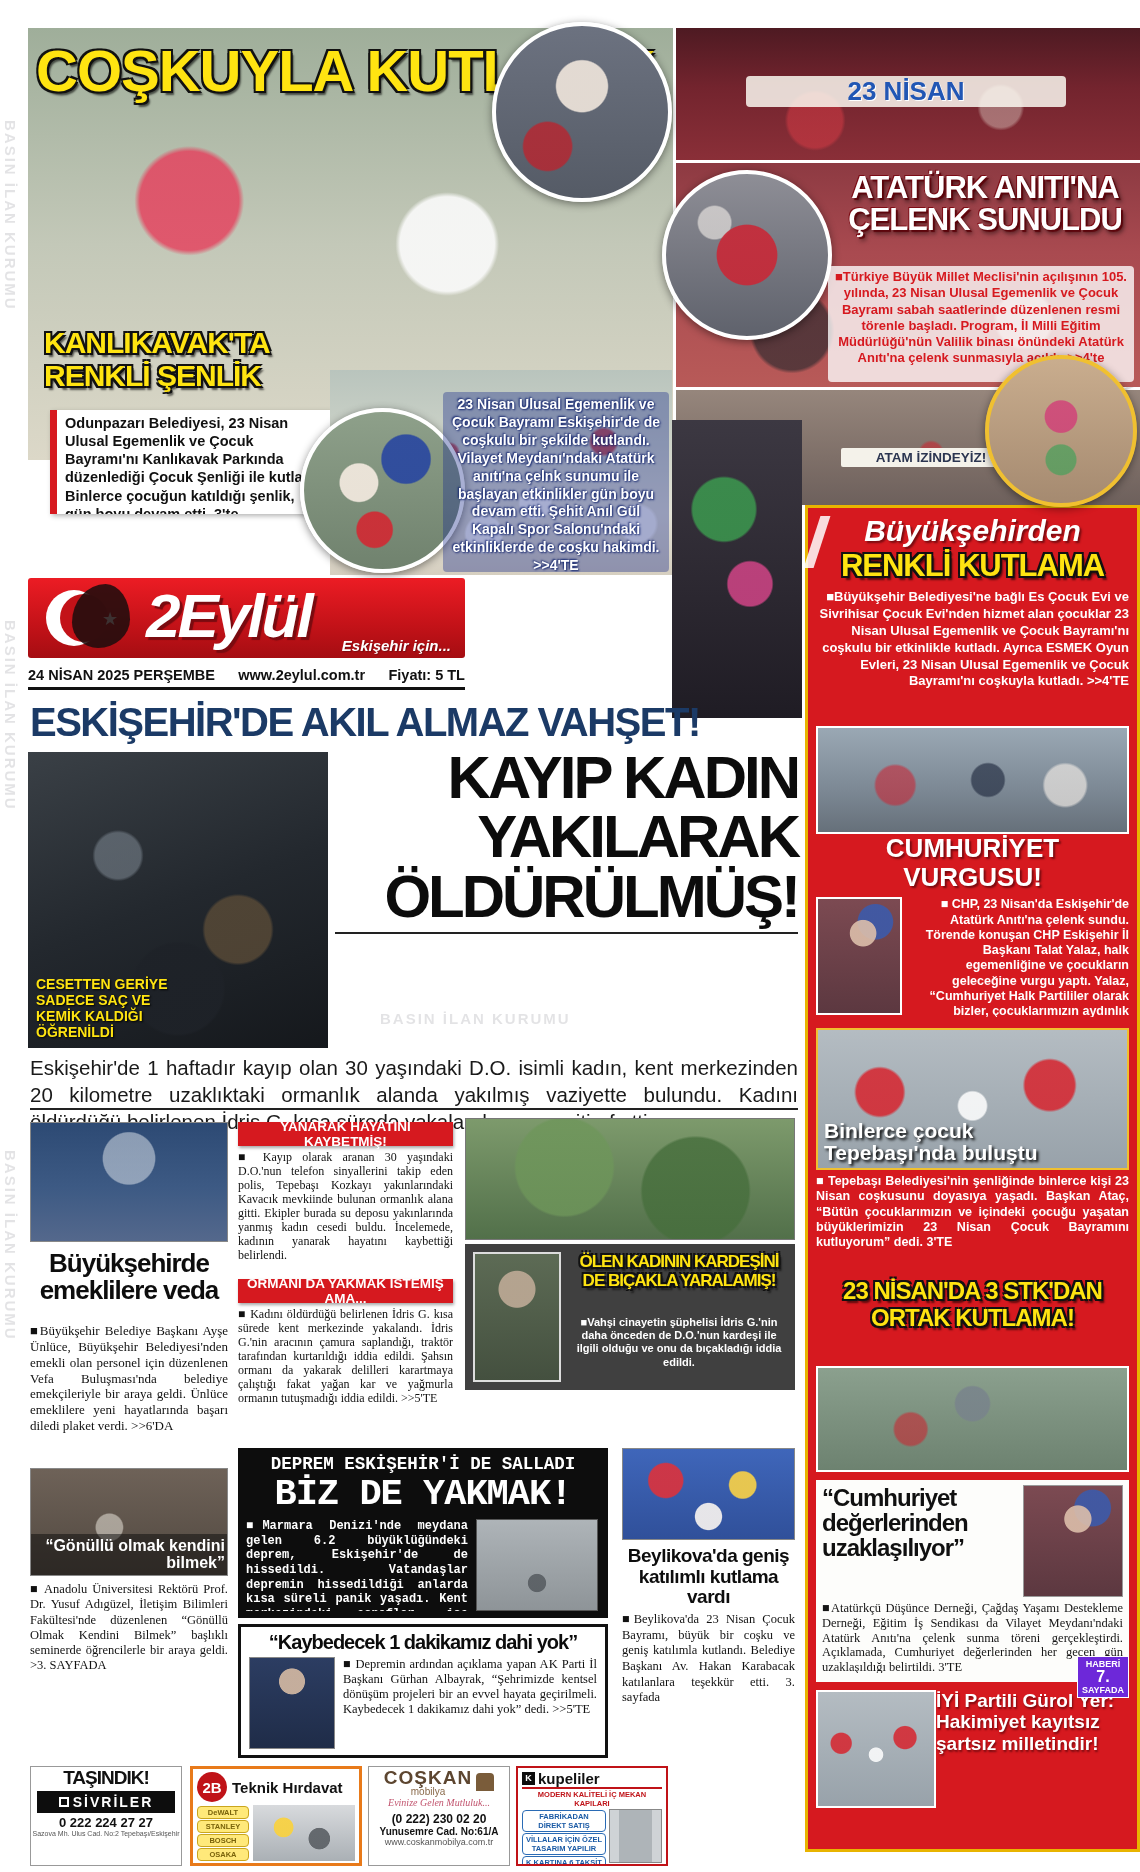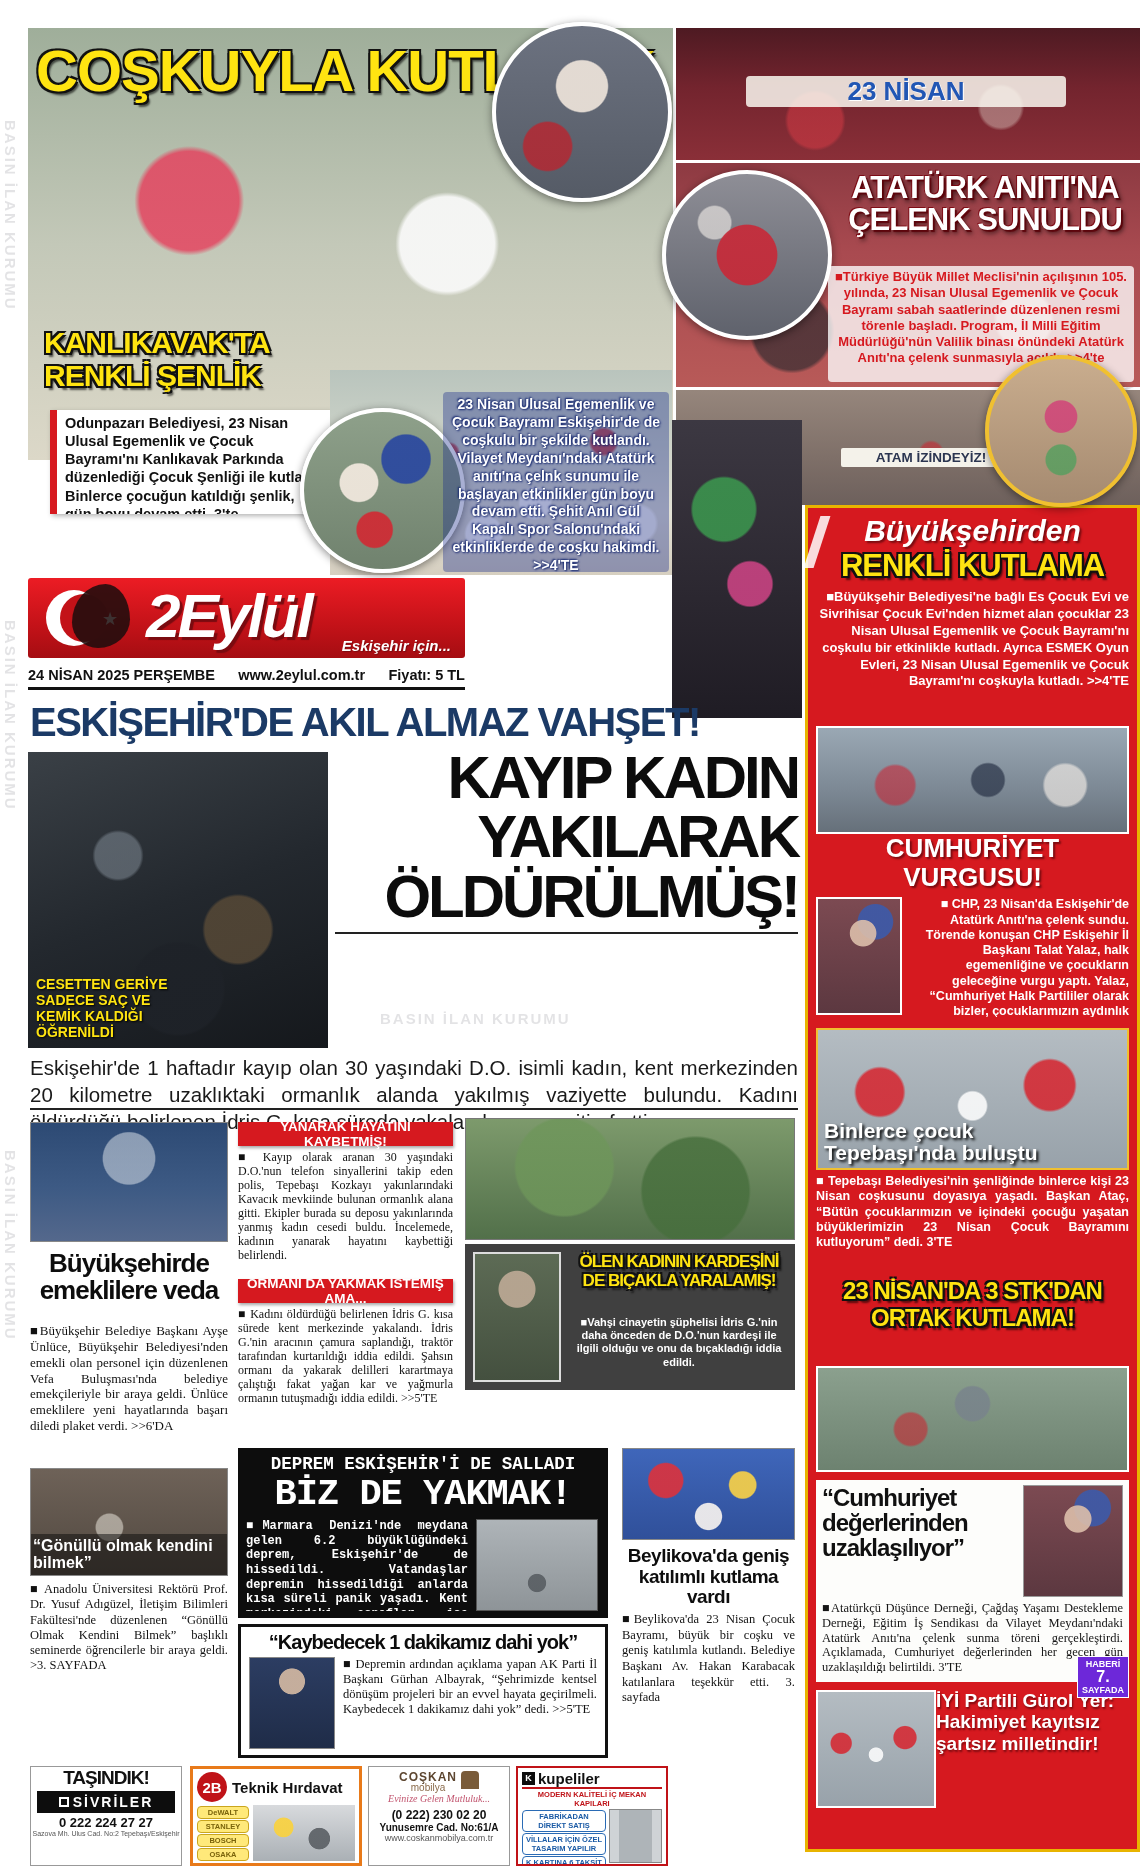--- a/index.html
+++ b/index.html
@@ -251,21 +251,21 @@
   <div style="margin-top:6px;height:0;border-bottom:2px solid #222;"></div>
 </div>
 
 <div class="abs" style="left:30px;top:1054px;width:768px;height:56px;font-size:20.5px;line-height:1.32;color:#1a1a1a;text-align:justify;border-bottom:2px solid #222;padding-bottom:52px;overflow:visible;">Eskişehir'de 1 haftadır kayıp olan 30 yaşındaki D.O. isimli kadın, kent merkezinden 20 kilometre uzaklıktaki ormanlık alanda yakılmış vaziyette bulundu. Kadını öldürdüğü belirlenen İdris G. kısa sürede yakalandı, suçunu itiraf etti</div>
 
 <div class="ph ph-meeting" style="left:30px;top:1122px;width:198px;height:120px;border:1px solid #888;"></div>
 <div class="abs" style="left:30px;top:1250px;width:198px;text-align:center;font-weight:900;font-size:26px;line-height:1.05;letter-spacing:-1px;color:#0d0d0d;">Büyükşehirde emeklilere veda</div>
 <div class="abs serifbody" style="left:30px;top:1316px;width:198px;height:146px;font-size:13px;line-height:1.22;overflow:hidden;margin-top:7px;">■Büyükşehir Belediye Başkanı Ayşe Ünlüce, Büyükşehir Belediyesi'nden emekli olan personel için düzenlenen Vefa Buluşması'nda belediye emekçileriyle bir araya geldi. Ünlüce emeklilere yeni hayatlarında başarı diledi plaket verdi. &gt;&gt;6'DA</div>
 <div class="ph ph-aud" style="left:30px;top:1468px;width:198px;height:108px;border:1px solid #888;">
   <div style="position:absolute;left:0;bottom:0;width:100%;background:rgba(10,10,10,.5);color:#fff;font-weight:900;
-              font-size:16px;line-height:1.1;text-align:left;padding:3px 2px;">“Gönüllü olmak kendini bilmek”</div>
+              font-size:16px;line-height:1.1;text-align:right;padding:3px 2px;">“Gönüllü olmak kendini bilmek”</div>
 </div>
 <div class="abs serifbody" style="left:30px;top:1582px;width:198px;height:138px;font-size:12.5px;line-height:1.22;overflow:hidden;">■ Anadolu Üniversitesi Rektörü Prof. Dr. Yusuf Adıgüzel, İletişim Bilimleri Fakültesi'nde düzenlenen “Gönüllü Olmak Kendini Bilmek” başlıklı seminerde öğrencilerle bir araya geldi. &gt;3. SAYFADA</div>
 
 <div class="abs redbar" style="left:238px;top:1122px;width:215px;height:24px;font-size:13.5px;">YANARAK HAYATINI KAYBETMİŞ!</div>
 <div class="abs serifbody" style="left:238px;top:1150px;width:215px;height:124px;font-size:12px;line-height:1.17;overflow:hidden;">■ Kayıp olarak aranan 30 yaşındaki D.O.'nun telefon sinyallerini takip eden polis, Tepebaşı Kozkayı yakınlarındaki Kavacık mevkiinde bulunan ormanlık alana gitti. Ekipler burada su deposu yakınlarında yanmış kadın cesedi buldu. İncelemede, kadının yanarak hayatını kaybettiği belirlendi.</div>
 <div class="abs redbar" style="left:238px;top:1279px;width:215px;height:24px;font-size:13.5px;">ORMANI DA YAKMAK İSTEMİŞ AMA...</div>
 <div class="abs serifbody" style="left:238px;top:1307px;width:215px;height:136px;font-size:12px;line-height:1.17;overflow:hidden;">■ Kadını öldürdüğü belirlenen İdris G. kısa sürede kent merkezinde yakalandı. İdris G.'nin aracının çamura saplandığı, traktör tarafından kurtarıldığı iddia edildi. Şahsın ormanı da yakarak delilleri karartmaya çalıştığı fakat yağan kar ve yağmurla ormanın tutuşmadığı iddia edildi. &gt;&gt;5'TE</div>
 
 <div class="ph ph-forest" style="left:465px;top:1118px;width:330px;height:122px;border:1px solid #777;"></div>
 <div class="abs" style="left:465px;top:1244px;width:330px;height:146px;background:#404040;">
@@ -320,21 +320,21 @@
     <div class="ph" style="position:relative;flex:1;height:56px;margin-left:4px;background:
            radial-gradient(circle at 30% 40%, rgba(250,210,60,.9) 0 12%, transparent 13%),
            radial-gradient(circle at 65% 60%, rgba(90,95,100,.9) 0 14%, transparent 15%),
            linear-gradient(180deg,#d8dadd 0%,#aab0b5 100%);"></div>
   </div>
 </div>
 
 <div class="abs" style="left:368px;top:1766px;width:142px;height:100px;background:#fff;border:1px solid #999;text-align:center;overflow:hidden;">
   <div style="display:flex;align-items:center;justify-content:center;gap:4px;">
     <div>
-      <span style="font-weight:900;font-size:12px;color:#5d4630;letter-spacing:1px;">COŞKAN</span>
+      <span style="font-weight:900;font-size:19px;color:#5d4630;letter-spacing:1px;">COŞKAN</span>
       <span style="font-size:10px;color:#8a6a4a;display:block;margin-top:-3px;">mobilya</span>
     </div>
     <div style="width:18px;height:18px;background:#7a5c3a;border-radius:4px 4px 0 0;"></div>
   </div>
   <div style="font-style:italic;font-size:10px;color:#c2556f;font-family:'Liberation Serif',serif;">Evinize Gelen Mutluluk...</div>
   <div style="font-weight:900;font-size:12px;margin-top:4px;">(0 222) 230 02 20</div>
   <div style="font-weight:700;font-size:10px;">Yunusemre Cad. No:61/A</div>
   <div style="font-size:9px;color:#555;">www.coskanmobilya.com.tr</div>
 </div>
 

